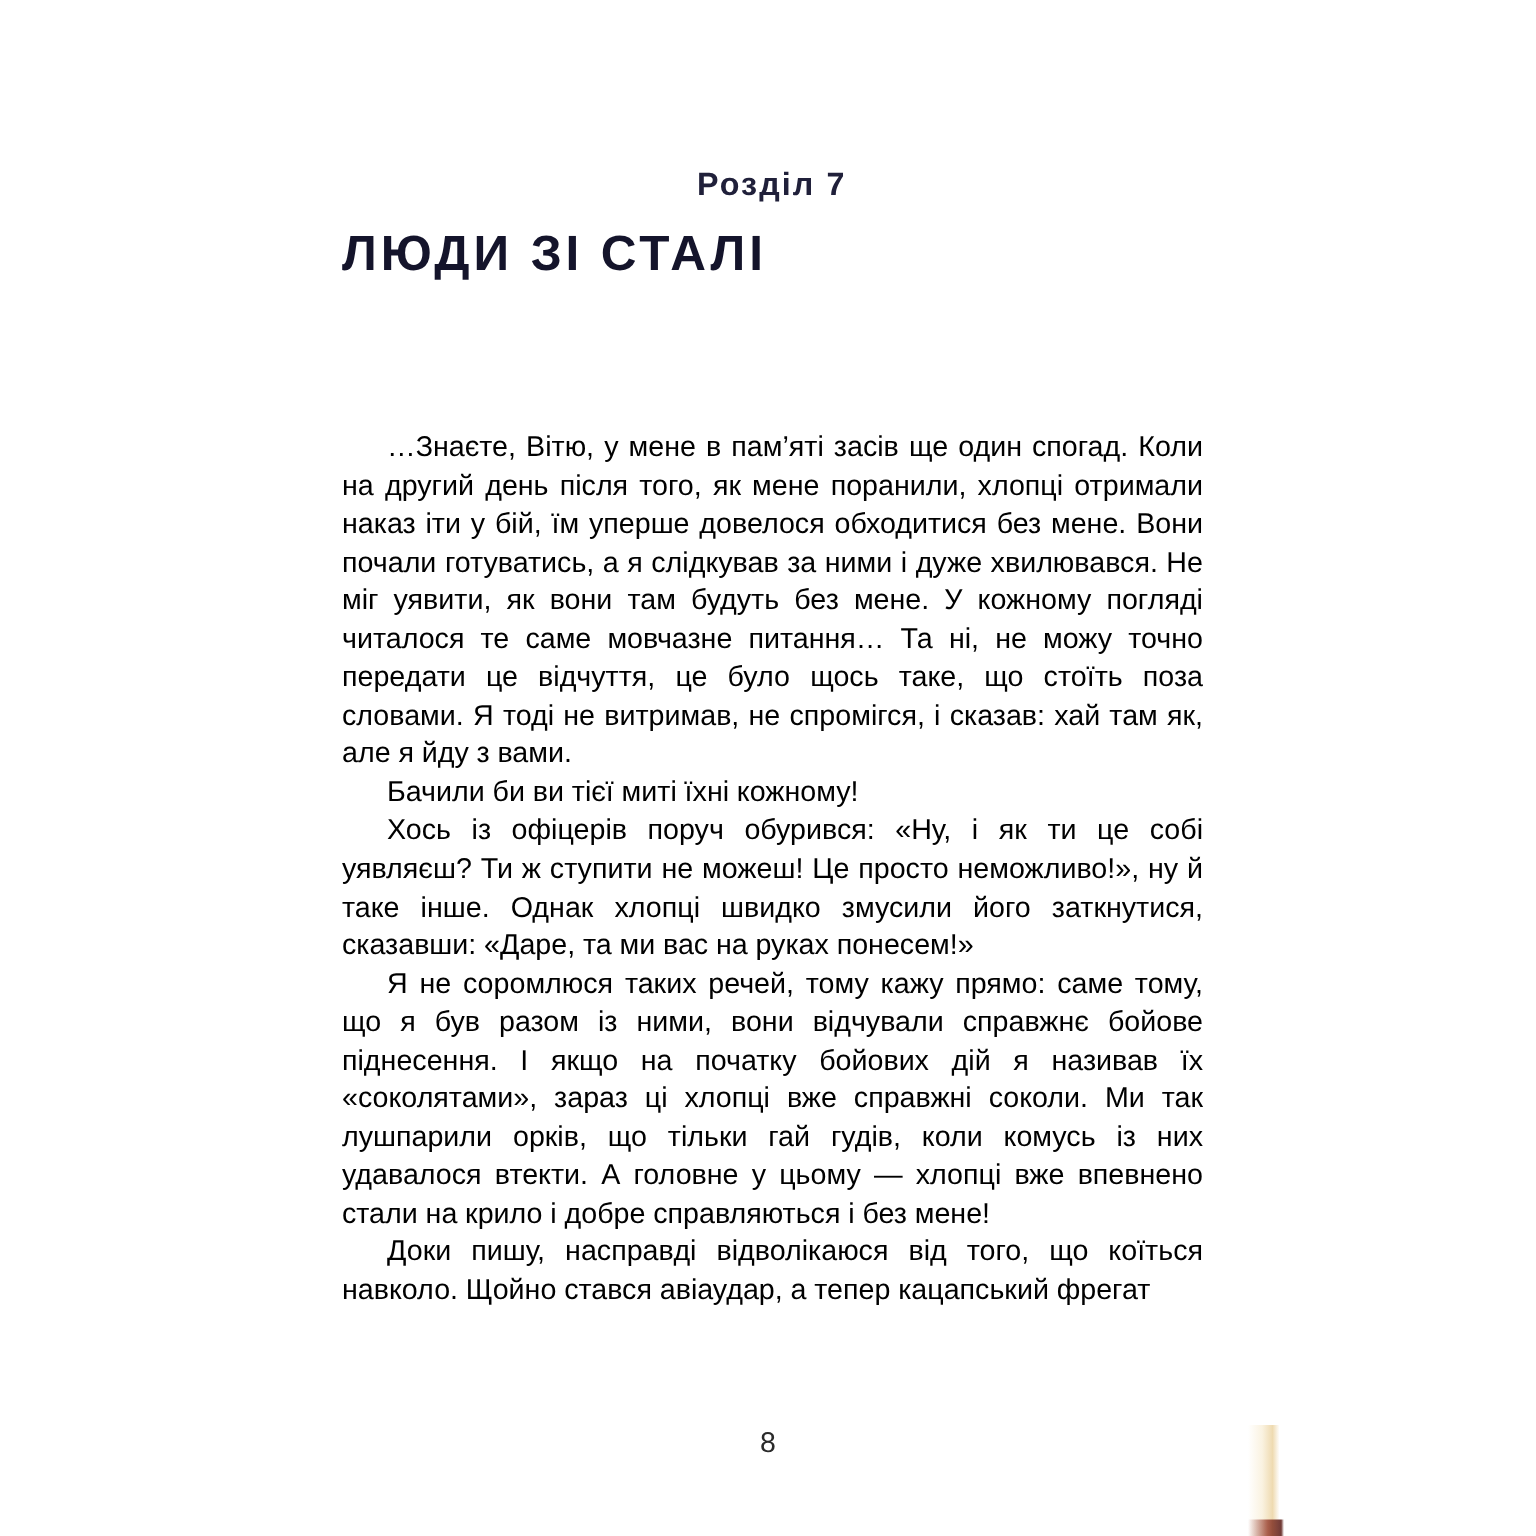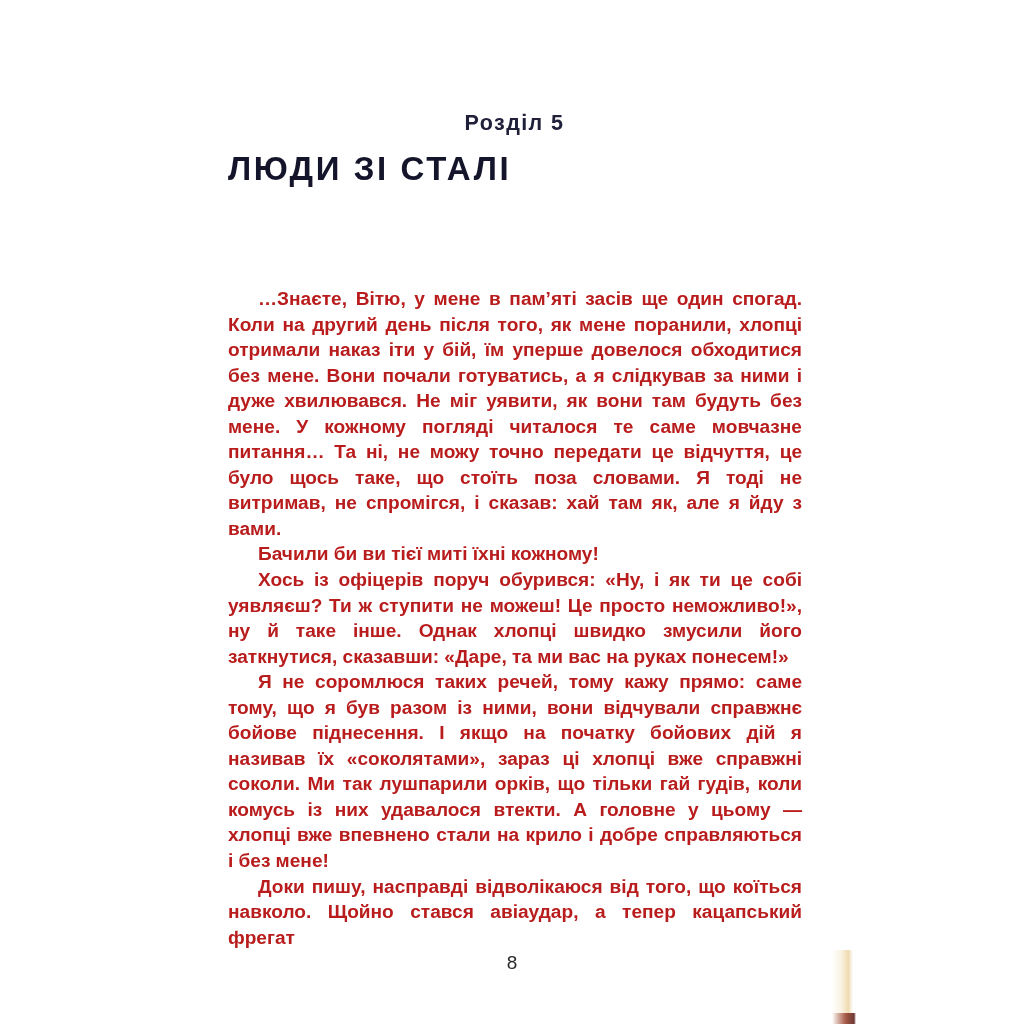--- a/index.html
+++ b/index.html
@@ -56,23 +56,23 @@
   .body-text {
     position: absolute;
     left: 0;
     top: 286px;
     width: 574px;
   }
   .body-text p {
     margin: 0;
     padding: 0;
     font-size: 19.1px;
-    font-weight: 700;
+    font-weight: 400;
     line-height: 25.55px;
-    color: #b91c1c;
+    color: #000000;
     text-align: justify;
     text-justify: inter-word;
     text-indent: 30px;
     -webkit-hyphens: none;
     hyphens: none;
     word-spacing: -0.1px;
   }
   .page-number {
     position: absolute;
     left: 0;
@@ -117,21 +117,21 @@
         rgba(255,255,255,0.1) 100%);
   }
 </style>
 </head>
 <body>
 
 <div class="page">
 
   <div class="content-column">
 
-    <div class="chapter-label">Розділ 5</div>
+    <div class="chapter-label">Розділ 7</div>
 
     <h1 class="chapter-title">ЛЮДИ ЗІ СТАЛІ</h1>
 
     <div class="body-text">
       <p>…Знаєте, Вітю, у мене в пам’яті засів ще один спогад. Коли на другий день після того, як мене поранили, хлопці отримали наказ іти у бій, їм уперше довелося обходитися без мене. Вони почали готуватись, а я слідкував за ними і дуже хвилювався. Не міг уявити, як вони там будуть без мене. У кожному погляді читалося те саме мовчазне питання… Та ні, не можу точно передати це відчуття, це було щось таке, що стоїть поза словами. Я тоді не витримав, не спромігся, і сказав: хай там як, але я йду з вами.</p>
       <p>Бачили би ви тієї миті їхні кожному!</p>
       <p>Хось із офіцерів поруч обурився: «Ну, і як ти це собі уявляєш? Ти ж ступити не можеш! Це просто неможливо!», ну й таке інше. Однак хлопці швидко змусили його заткнутися, сказавши: «Даре, та ми вас на руках понесем!»</p>
       <p>Я не соромлюся таких речей, тому кажу прямо: саме тому, що я був разом із ними, вони відчували справжнє бойове піднесення. І якщо на початку бойових дій я називав їх «соколятами», зараз ці хлопці вже справжні соколи. Ми так лушпарили орків, що тільки гай гудів, коли комусь із них удавалося втекти. А головне у цьому — хлопці вже впевнено стали на крило і добре справляються і без мене!</p>
       <p>Доки пишу, насправді відволікаюся від того, що коїться навколо. Щойно стався авіаудар, а тепер кацапський фрегат</p>
     </div>

